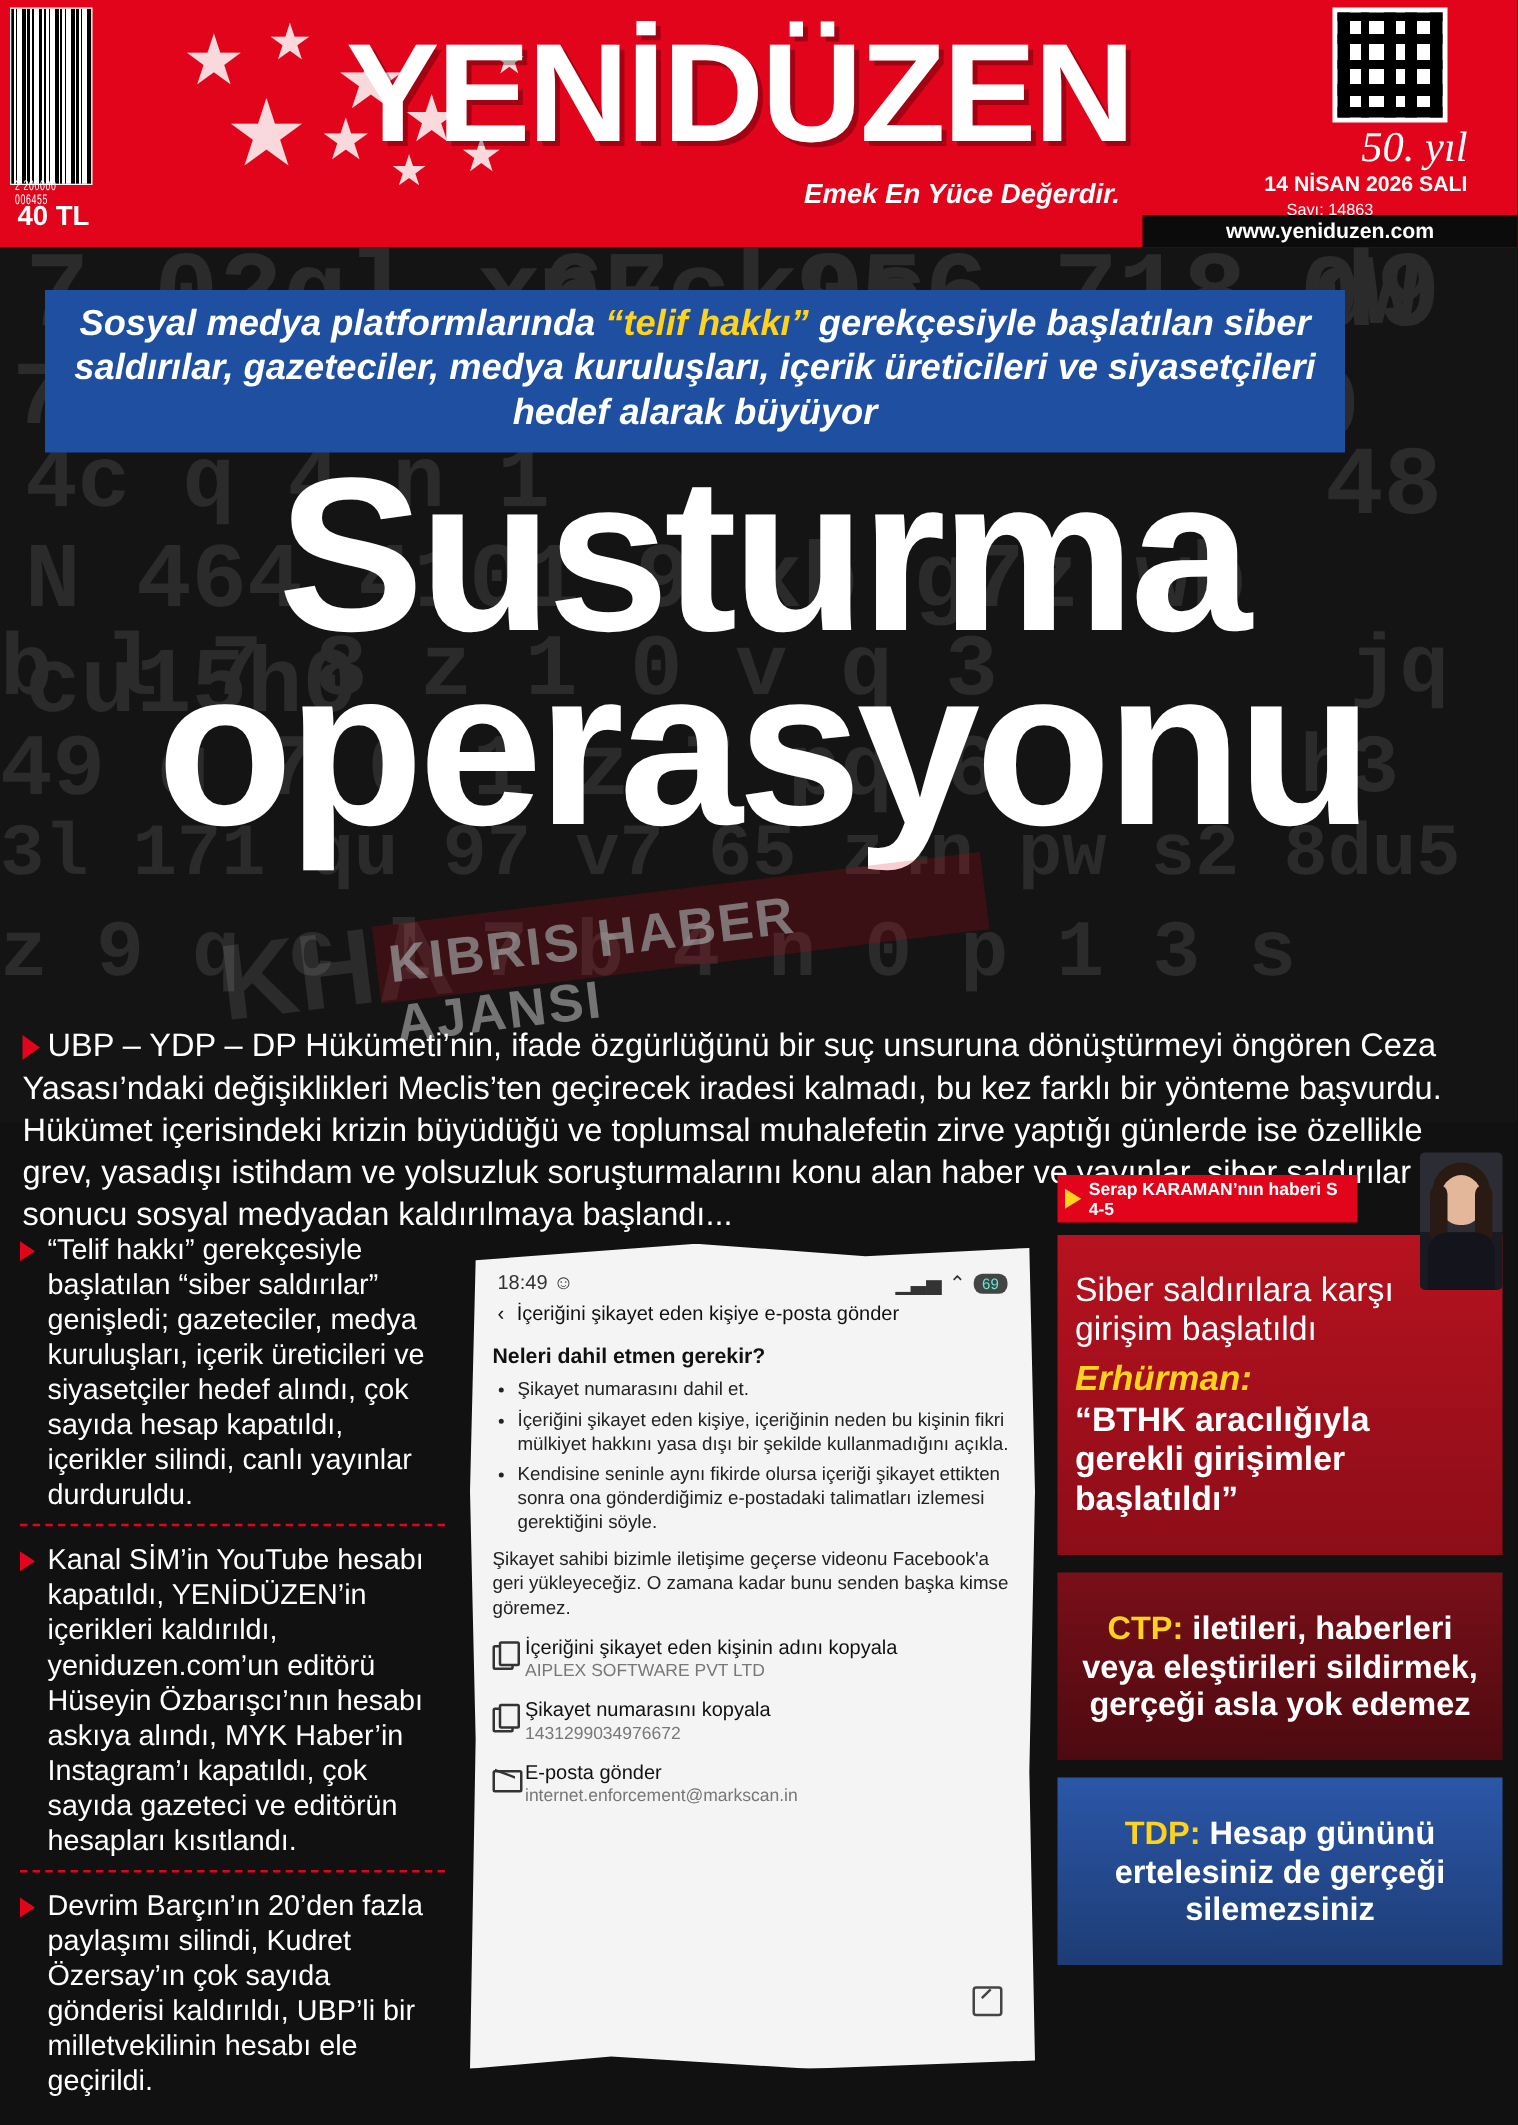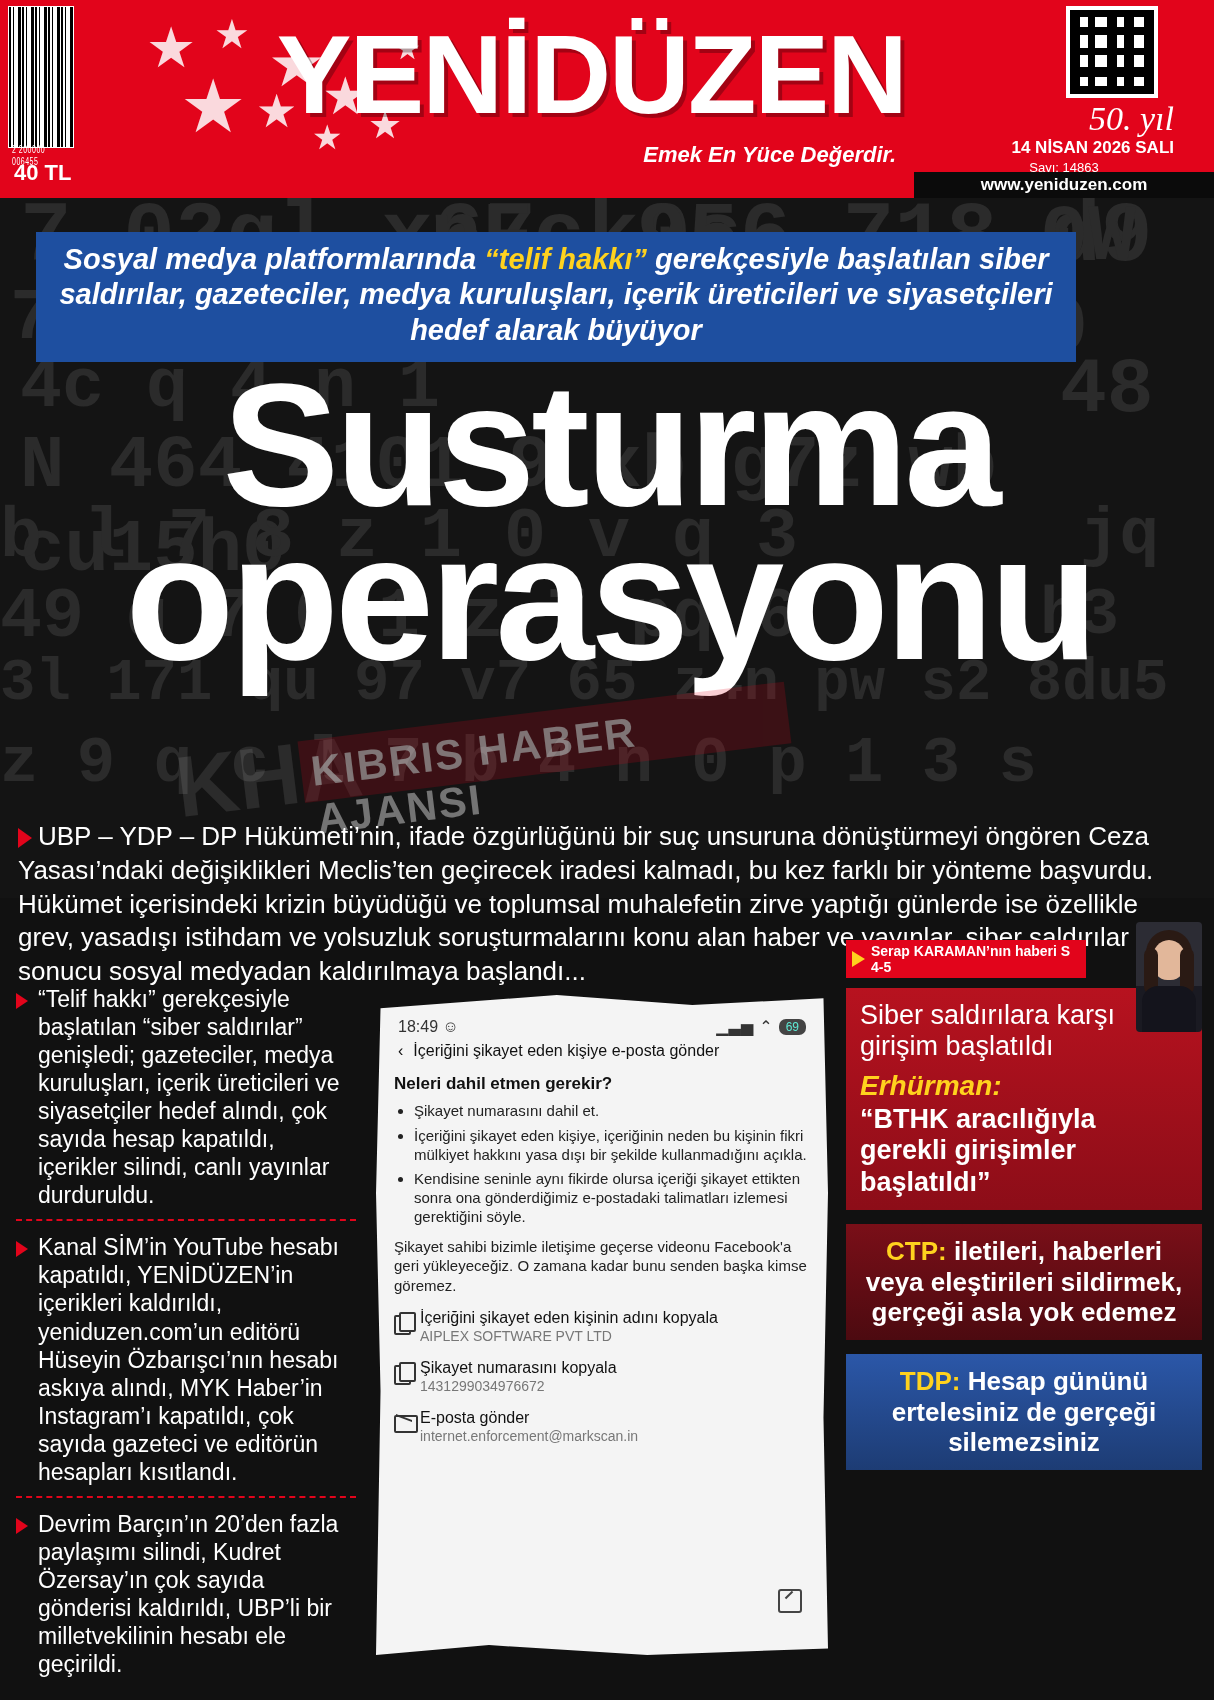--- a/index.html
+++ b/index.html
@@ -102,21 +102,21 @@
   .byline .play{width:0;height:0;border-left:13px solid #ffd21e;border-top:8px solid transparent;border-bottom:8px solid transparent;}
   .byline span{font-size:14px;font-weight:bold;color:#fff;}
   .portrait{position:absolute;right:0;top:-18px;width:66px;height:110px;border-radius:4px;
      background:linear-gradient(#2c2c34 0 58%,#1a1a22 58% 100%);overflow:hidden;}
   .portrait .face{position:absolute;left:16px;top:18px;width:34px;height:40px;border-radius:50% 50% 45% 45%;background:#e2b79a;}
   .portrait .hair{position:absolute;left:10px;top:8px;width:46px;height:46px;border-radius:50% 50% 30% 30%;background:#2a1a14;}
   .portrait .hair2{position:absolute;left:8px;top:26px;width:14px;height:46px;background:#2a1a14;border-radius:8px;}
   .portrait .hair3{position:absolute;right:8px;top:26px;width:14px;height:46px;background:#2a1a14;border-radius:8px;}
   .portrait .body{position:absolute;left:6px;top:64px;width:54px;height:50px;background:#14141c;border-radius:16px 16px 0 0;}
 
-  .box{margin-top:10px;padding:12px 14px;box-sizing:border-box;}
+  .box{margin-top:10px;padding:29px 14px;box-sizing:border-box;}
   .box1{background:linear-gradient(#b7121f,#8c0d18);}
   .box1 .t1{font-size:27px;line-height:1.15;color:#fff;}
   .box1 .t2{font-size:28px;font-weight:bold;color:#ffd21e;margin-top:8px;font-style:italic;}
   .box1 .t3{font-size:27px;font-weight:bold;line-height:1.16;color:#fff;margin-top:2px;}
   .box2{background:linear-gradient(#7a0f18,#4c0a10);margin-top:14px;}
   .box2 p{margin:0;font-size:26px;font-weight:bold;line-height:1.18;color:#fff;text-align:center;}
   .box2 .nm{color:#ffd21e;}
   .box3{background:linear-gradient(#2b57a8,#1d3c74);margin-top:14px;}
   .box3 p{margin:0;font-size:26px;font-weight:bold;line-height:1.18;color:#fff;text-align:center;}
   .box3 .nm{color:#ffd21e;}

